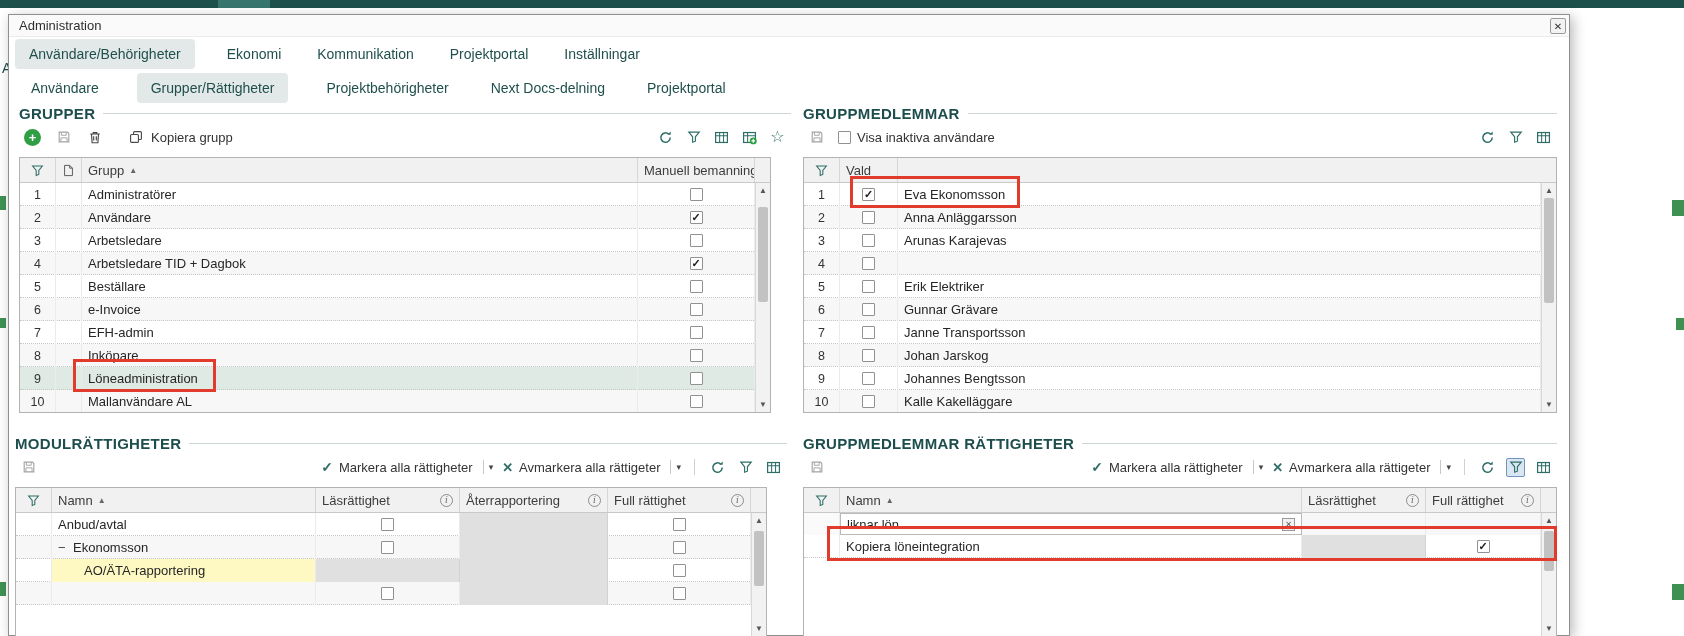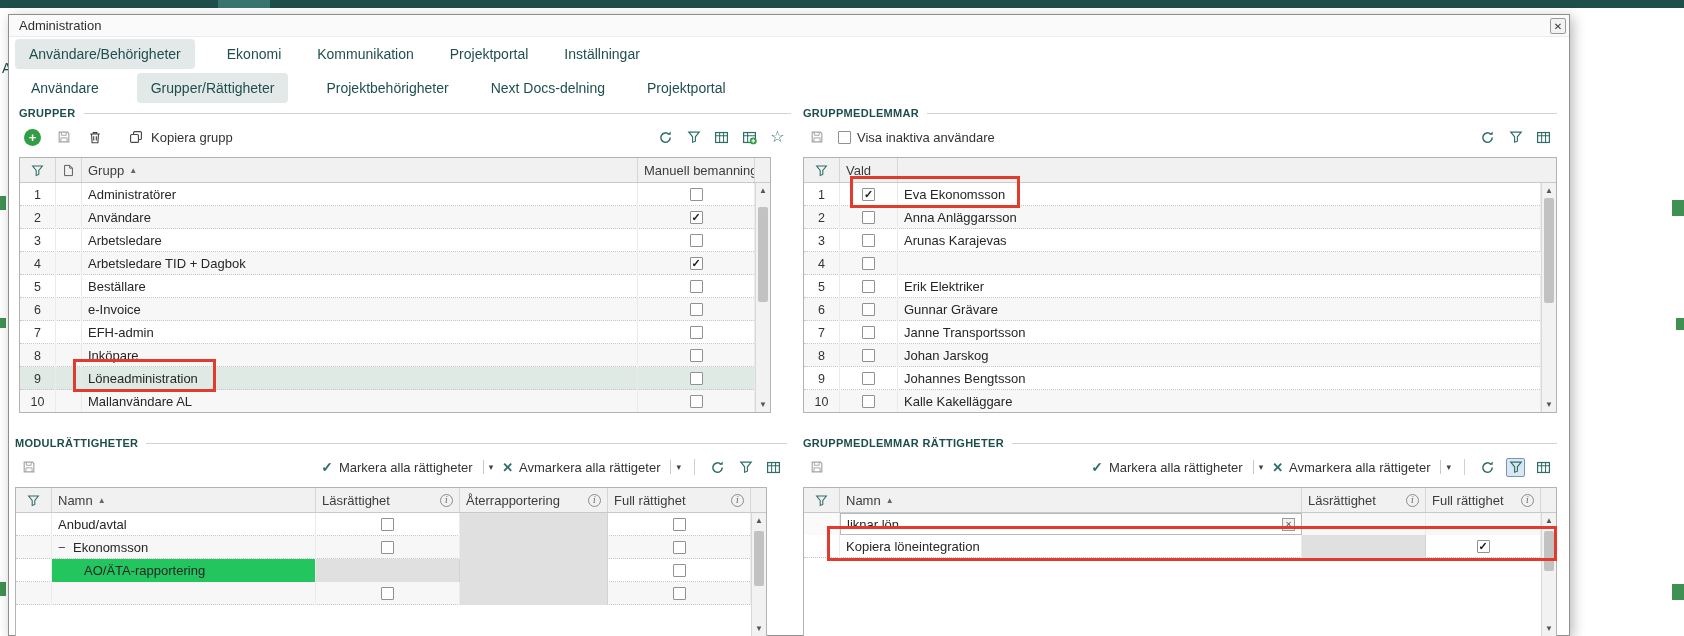--- a/index.html
+++ b/index.html
@@ -32,21 +32,21 @@
   .tab { font-size:14px; color:#1f4f4d; padding:7px 4px; border-radius:4px; white-space:nowrap; }
   .tab.selected { background:#e3e9e8; padding:7px 14px; }
 
   
   .panel { position:absolute; }
   #p-grupper   { left:10px;  top:90px;  width:772px; height:316px; }
   #p-medlemmar { left:794px; top:90px;  width:754px; height:316px; }
   #p-modul     { left:6px;  top:420px; width:772px; height:202px; }
   #p-admin     { left:794px; top:420px; width:754px; height:202px; }
   .panel-head { display:flex; align-items:center; height:16px; gap:8px; }
-  .panel-title { font-size:11px; font-weight:bold; color:#1d4d4d; letter-spacing:.3px; white-space:nowrap; }
+  .panel-title { font-size:15px; font-weight:bold; color:#1d4d4d; letter-spacing:.3px; white-space:nowrap; }
   .panel-rule { flex:1; height:1px; background:#ccd6d3; }
 
   
   .toolbar { height:32px; display:flex; align-items:center; padding:0 4px; }
   .tb-group { display:flex; align-items:center; gap:12px; }
   .tb-right { margin-left:auto; display:flex; align-items:center; gap:9px; }
   .tb-label { font-size:13px; color:#333; white-space:nowrap; }
   .icon-btn { display:inline-flex; align-items:center; justify-content:center; width:19px; height:19px; }
   .icon-btn.active { border:1px solid #7096bd; background:#dbe6f3; border-radius:2px; }
   .btn-row { display:flex; align-items:center; gap:6px; }
@@ -71,21 +71,21 @@
   .td { height:23px; color:#262626; border-right:1px solid #ebebeb; }
   .trow { display:flex; border-bottom:1px dotted #c6c6c6; height:23px; }
   .tbody .trow:nth-child(even) { background:#f7f7f7; }
   .trow.sel { background:#dfeae4; }
   .trow.alt { background:#f6f6f6; }
   .frow { display:flex; height:22px; border-bottom:1px solid #d9d9d9; background:#fff; }
   .frow .td { height:22px; }
   .num { justify-content:center; padding:0; color:#333; font-size:12.5px; }
   .ctr { justify-content:center; }
   .gray { background:#e0e0e0; border-right:1px solid #d2d2d2; }
-  .graydark { background:#22c55e; }
+  .graydark { background:#fef9c3; }
   .indent { padding-left:32px; }
   .sort { font-size:8px; color:#666; margin-left:5px; }
   .info { width:13px; height:13px; border-radius:50%; border:1px solid #8c8c8c; color:#6e6e6e; font-size:9px;
           display:inline-flex; align-items:center; justify-content:center; margin-left:auto; flex:none;
           font-family:"DejaVu Serif", serif; font-style:italic; }
   .exp { width:12px; color:#444; margin-right:3px; flex:none; }
   .filterbox { border:1px solid #b9b9b9; background:#fff; }
   .clear { width:13px; height:13px; border:1px solid #9a9a9a; background:#f2f2f2; display:inline-flex;
            align-items:center; justify-content:center; font-size:8px; color:#555; margin-left:auto; flex:none; }
 

